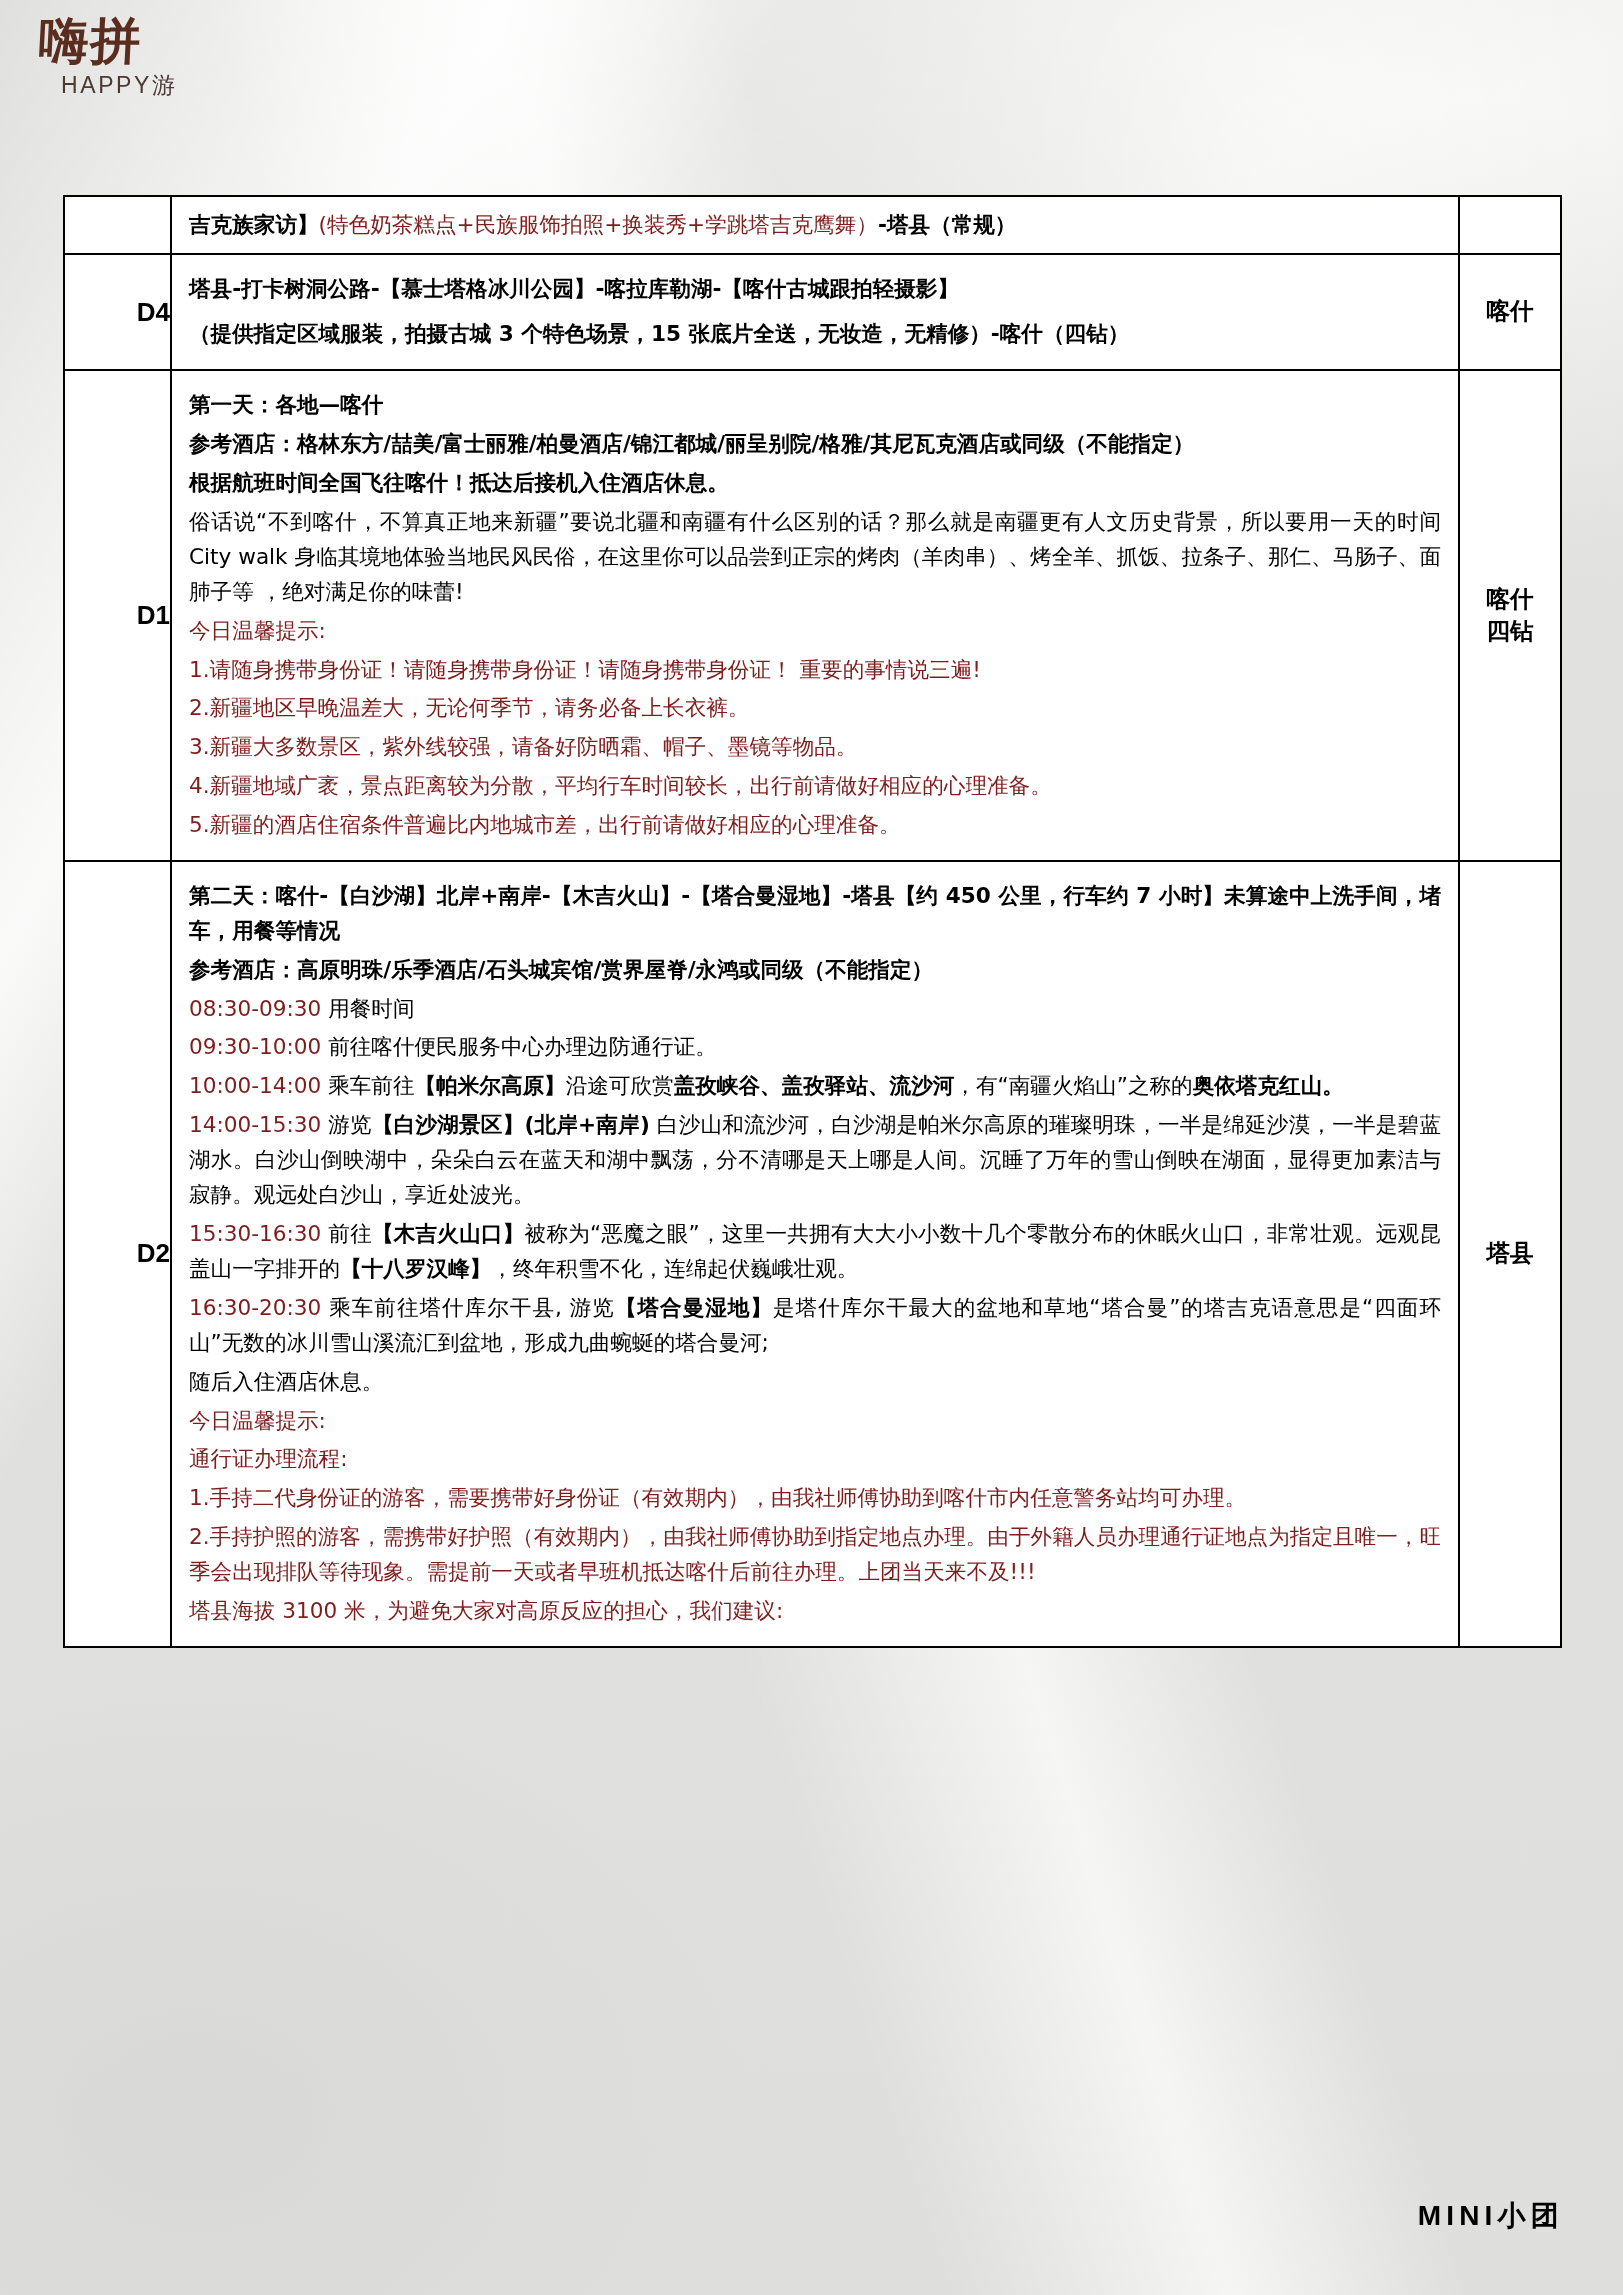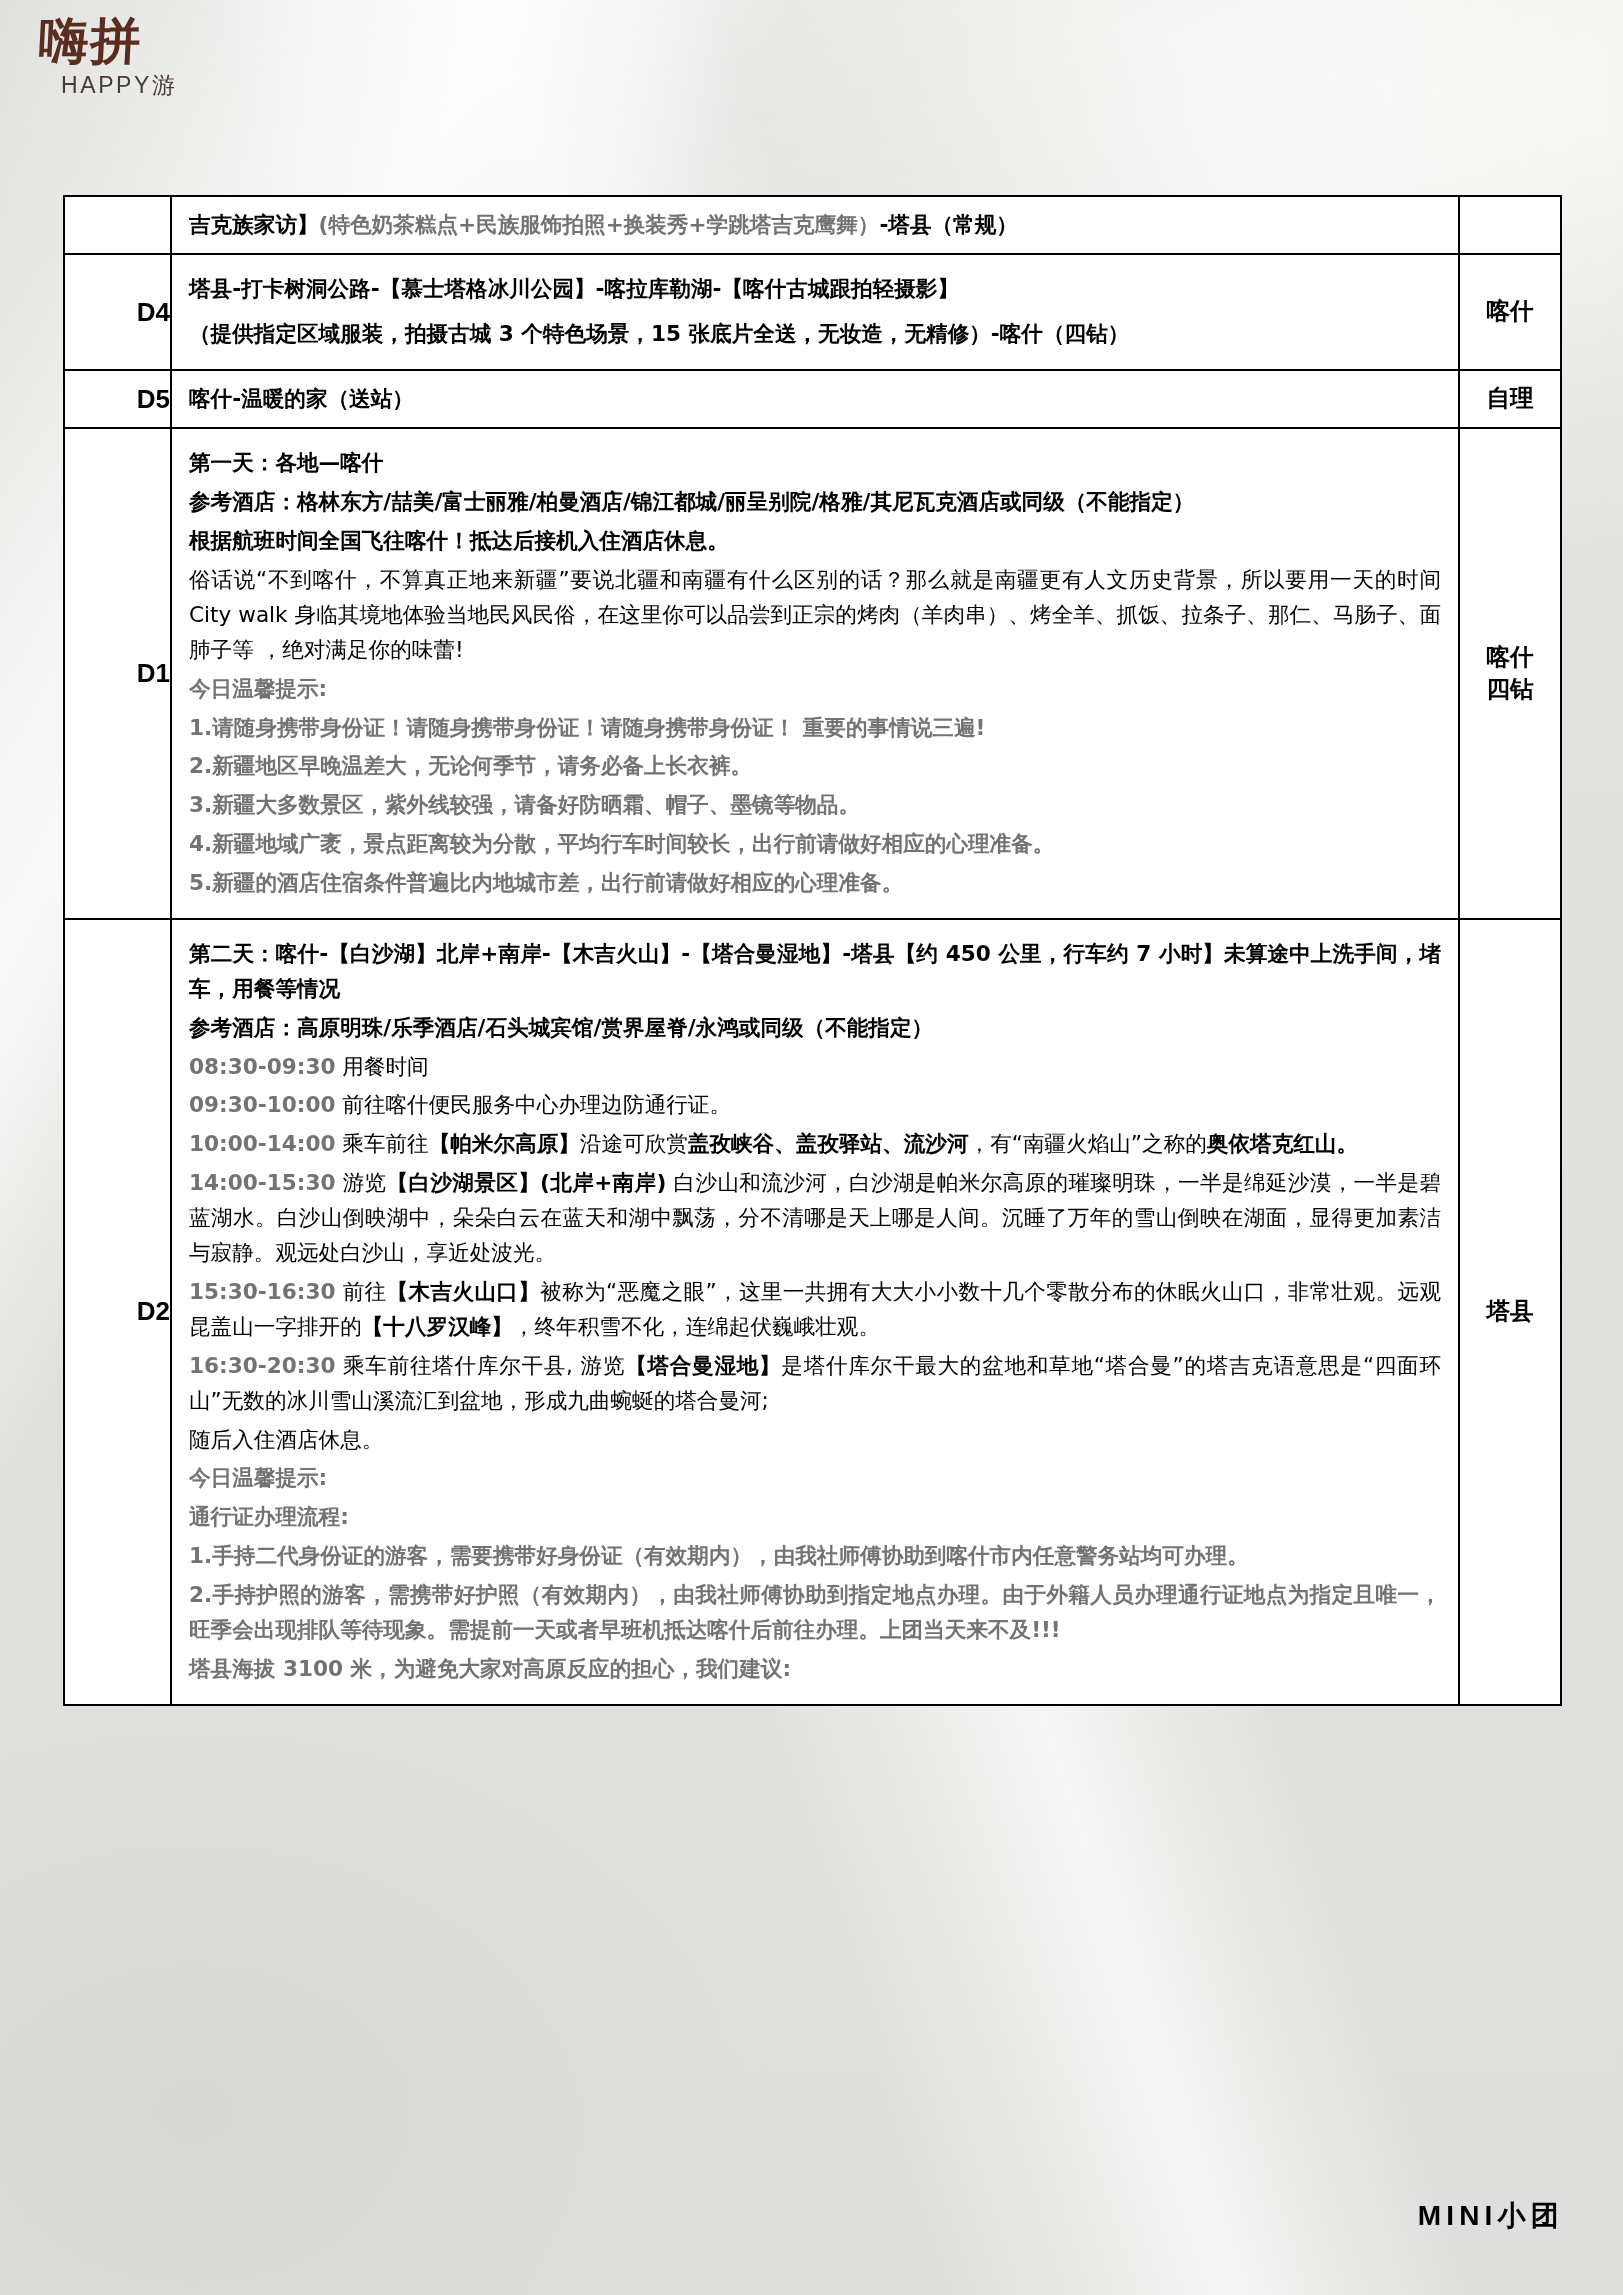--- a/index.html
+++ b/index.html
@@ -89,21 +89,21 @@
   .ln{
     font-size:21.6px;
     line-height:1.62;
     color:#000;
     font-family:"DejaVu Sans","Liberation Sans",sans-serif;
     margin:0 0 3.9px 0;
     text-align:justify;
   }
   .ln:last-child{ margin-bottom:0; }
   .b{ font-weight:bold; }
-  .red-b{ color:#737373; font-weight:bold; }
+  .red-b{ color:#7f1d1d; font-weight:normal; }
 
   .header-row-title{
     text-align:center; font-size:25px; font-weight:bold; color:#000;
     font-family:"DejaVu Sans","Liberation Sans",sans-serif;
   }
   .spacer-sm{ height:6.5px; }
 </style>
 </head>
 <body>
 
@@ -141,29 +141,20 @@
         <td>
           <div class="cell-pad-lg">
             <p class="ln b">塔县-打卡树洞公路-【慕士塔格冰川公园】-喀拉库勒湖-【喀什古城跟拍轻摄影】</p>
             <div class="spacer-sm"></div>
             <p class="ln b">（提供指定区域服装，拍摄古城 3 个特色场景，15 张底片全送，无妆造，无精修）-喀什（四钻）</p>
           </div>
         </td>
         <td class="c-stay-cell">喀什</td>
       </tr>
 
-      <tr>
-        <td class="c-date-cell">D5</td>
-        <td>
-          <div class="cell-pad">
-            <p class="ln b">喀什-温暖的家（送站）</p>
-          </div>
-        </td>
-        <td class="c-stay-cell">自理</td>
-      </tr>
 
 
       <tr>
         <td class="c-date-cell">D1</td>
         <td>
           <div class="cell-pad-lg">
             <p class="ln b">第一天：各地—喀什</p>
             <p class="ln b">参考酒店：格林东方/喆美/富士丽雅/柏曼酒店/锦江都城/丽呈别院/格雅/其尼瓦克酒店或同级（不能指定）</p>
             <p class="ln b">根据航班时间全国飞往喀什！抵达后接机入住酒店休息。</p>
             <p class="ln">俗话说“不到喀什，不算真正地来新疆”要说北疆和南疆有什么区别的话？那么就是南疆更有人文历史背景，所以要用一天的时间 City walk 身临其境地体验当地民风民俗，在这里你可以品尝到正宗的烤肉（羊肉串）、烤全羊、抓饭、拉条子、那仁、马肠子、面肺子等 ，绝对满足你的味蕾!</p>

